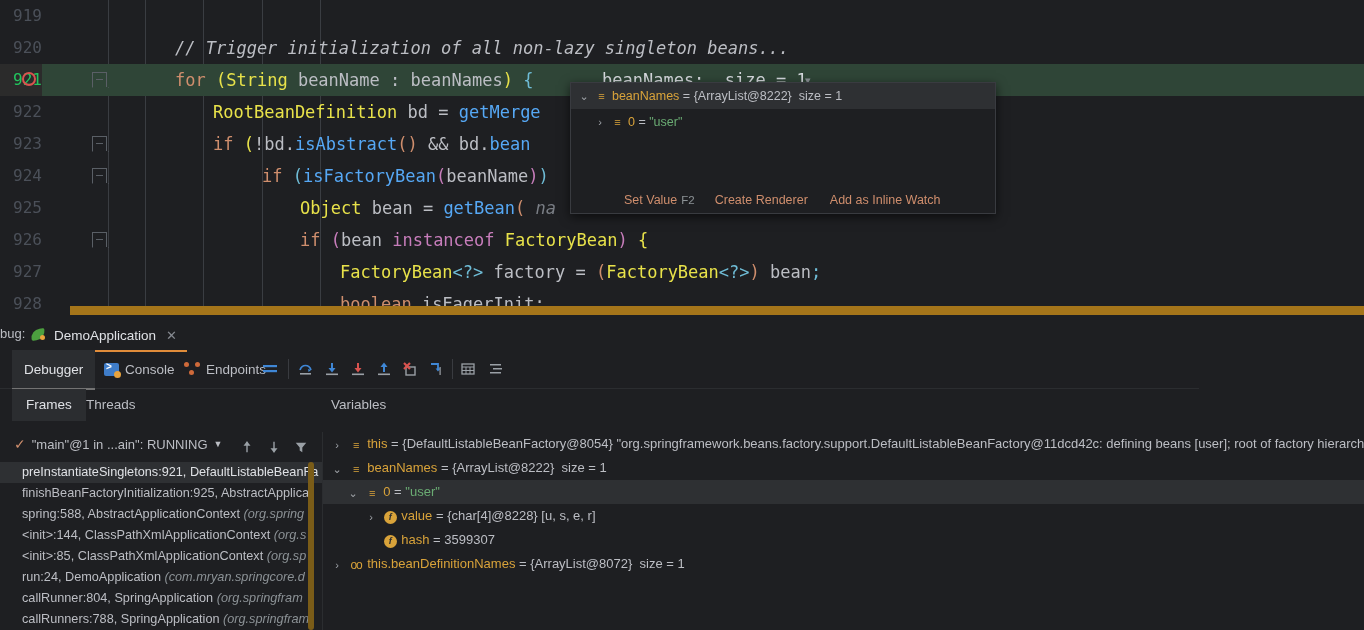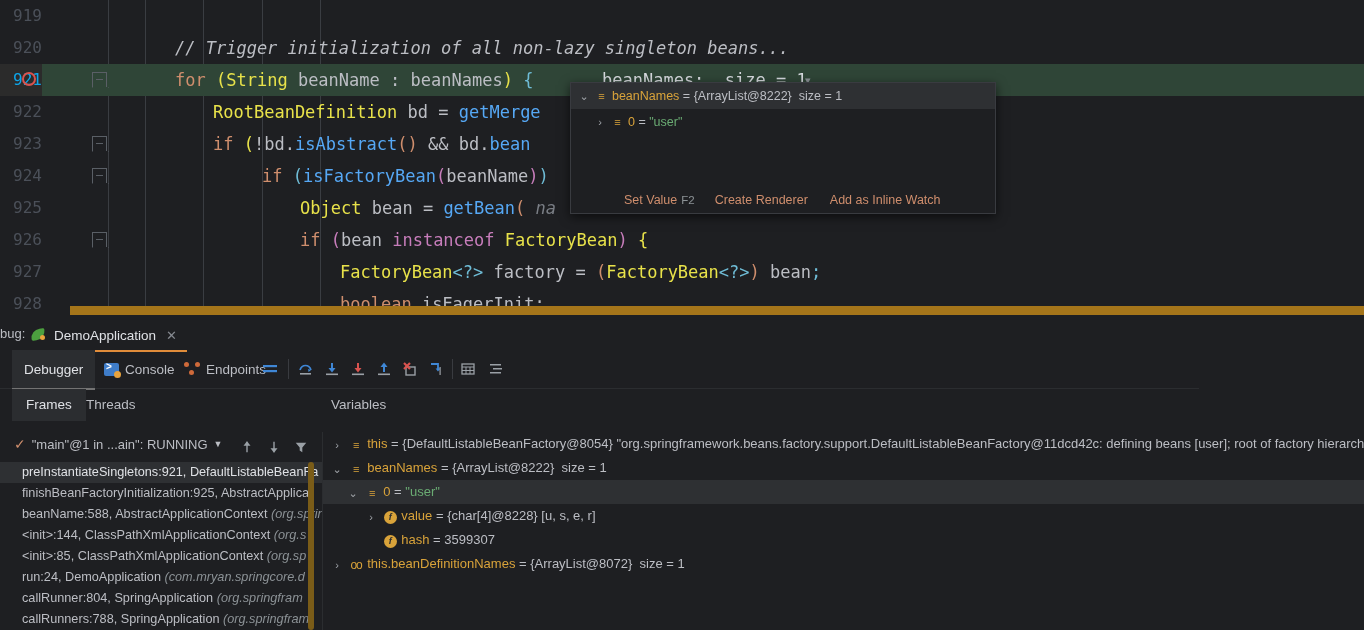--- a/index.html
+++ b/index.html
@@ -21,21 +21,21 @@
     position:absolute;left:0;top:0;width:42px;text-align:right;
     font-family:"DejaVu Sans Mono", monospace;font-size:16px;color:#4b5059;
   }
   .line .gut{position:absolute;left:44px;top:0;width:26px;height:32px;}
   .line .txt{
     position:absolute;left:70px;top:0;
     font-family:"DejaVu Sans Mono", monospace;font-size:17px;color:#bcbec4;
     white-space:pre;
   }
   .line.current{background:#2f4537;}
-  .line.current .lnum{color:#0ea5e9;background:#2b2b2b;}
+  .line.current .lnum{color:#22c55e;background:#2b2b2b;}
   .line.current .txt{color:#d6d9de;}
 
   
   .vguide{position:absolute;top:0;width:1px;height:320px;background:#3a3d42;}
 
   
   .bp{
     position:absolute;left:-22px;top:8px;width:14px;height:14px;border-radius:50%;
     border:2px solid #d9534f;box-sizing:border-box;background:transparent;
   }
@@ -368,21 +368,21 @@
             <path d="M8 14.5 l-4 -5 l8 0 z" fill="#9aa0a6"></path>
         </svg>
         <svg class="fhicon" style="left:294px;" viewBox="0 0 16 16">
           <path d="M2 3 L14 3 L9.5 8.5 L9.5 14 L6.5 12 L6.5 8.5 z" fill="#9aa0a6"></path>
         </svg>
       </div>
       <div class="ftop-line"></div>
       <div class="frame-list">
         <div class="frow sel"><span>preInstantiateSingletons:921,</span> <span>DefaultListableBeanFa</span></div>
         <div class="frow"><span>finishBeanFactoryInitialization:925,</span> <span>AbstractApplicat</span></div>
-        <div class="frow"><span>beanName:588,</span> <span>AbstractApplicationContext</span> <span class="pkg">(org.spring</span></div>
+        <div class="frow"><span>spring:588,</span> <span>AbstractApplicationContext</span> <span class="pkg">(org.spring</span></div>
         <div class="frow"><span>&lt;init&gt;:144,</span> <span>ClassPathXmlApplicationContext</span> <span class="pkg">(org.s</span></div>
         <div class="frow"><span>&lt;init&gt;:85,</span> <span>ClassPathXmlApplicationContext</span> <span class="pkg">(org.sp</span></div>
         <div class="frow"><span>run:24,</span> <span>DemoApplication</span> <span class="pkg">(com.mryan.springcore.d</span></div>
         <div class="frow"><span>callRunner:804,</span> <span>SpringApplication</span> <span class="pkg">(org.springfram</span></div>
         <div class="frow"><span>callRunners:788,</span> <span>SpringApplication</span> <span class="pkg">(org.springfram</span></div>
       </div>
       <div class="fscroll"></div>
     </div>
 
     <div class="vdiv"></div>

